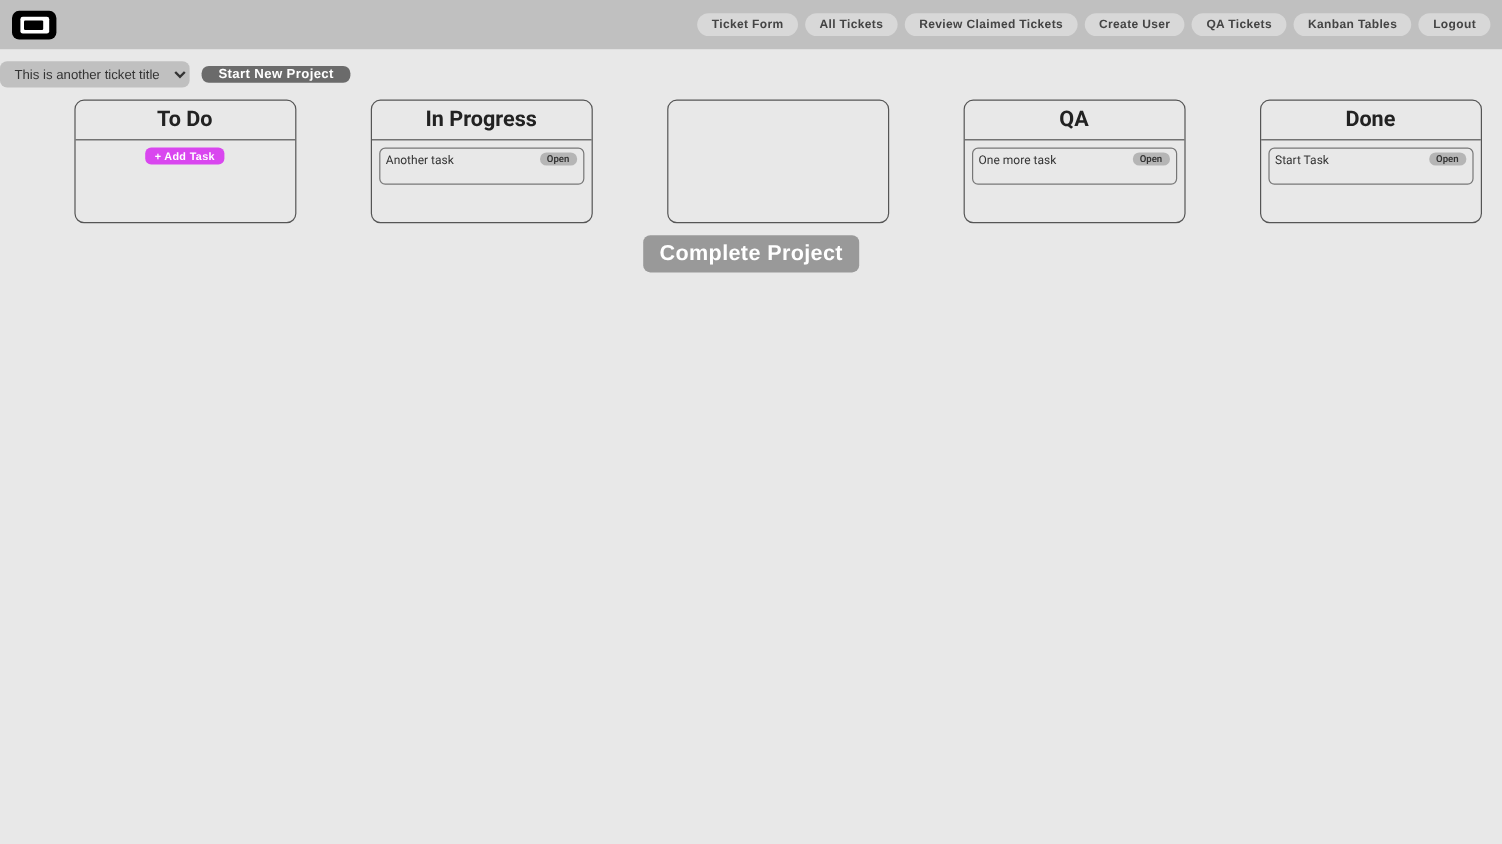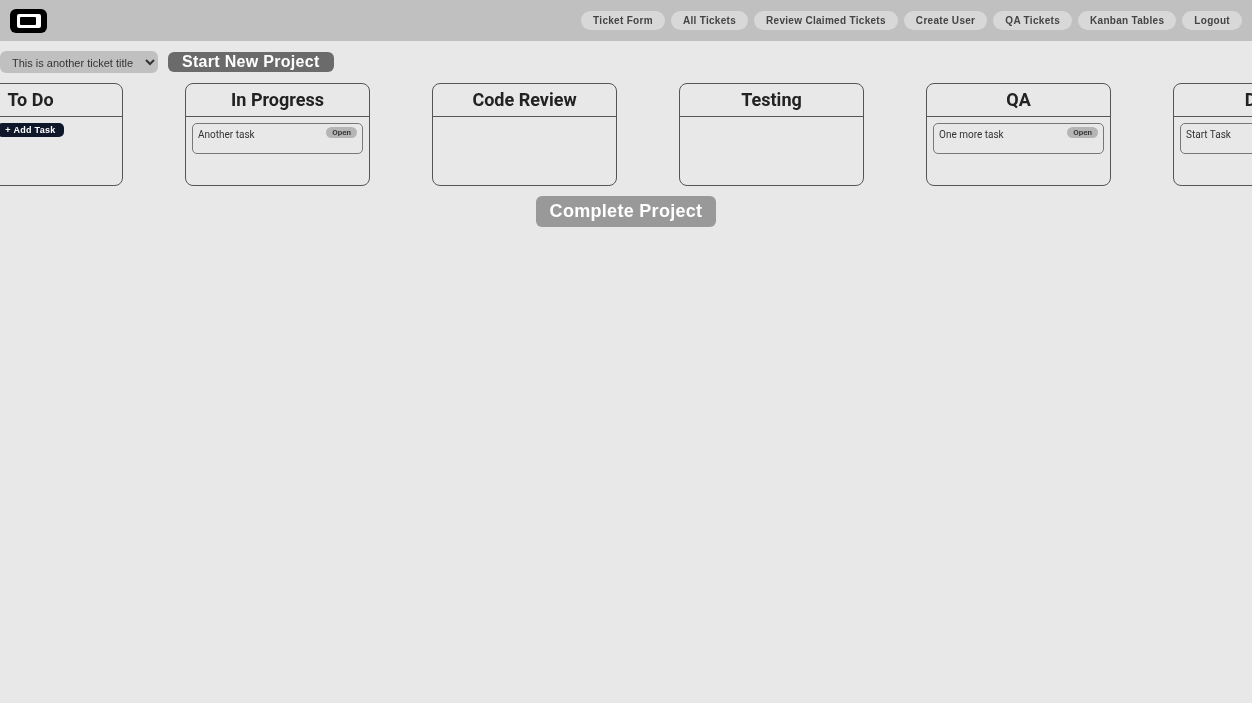--- a/index.html
+++ b/index.html
@@ -81,21 +81,21 @@
       height: 22px;
       cursor: pointer;
       appearance: auto;
     }
     .start-btn {
       background: #6b6b6b;
       color: #fff;
       border: none;
       border-radius: 6px;
       padding: 1px 14px;
-      font-size: 16px;
+      font-size: 11px;
       font-weight: 700;
       cursor: pointer;
       letter-spacing: 0.3px;
     }
     .board {
       display: flex;
       gap: 18px;
       padding: 0 22px;
       justify-content: center;
     }
@@ -121,21 +121,21 @@
     }
     .column-body {
       padding: 6px;
       display: flex;
       flex-direction: column;
       gap: 6px;
       align-items: stretch;
     }
     .add-task-btn {
       align-self: center;
-      background: #0f172a;
+      background: #d946ef;
       color: #fff;
       border: none;
       border-radius: 5px;
       padding: 2px 8px;
       font-size: 9px;
       font-weight: 700;
       cursor: pointer;
       letter-spacing: 0.3px;
     }
     .card {
@@ -214,27 +214,22 @@
   <div class="column">
     <div class="column-header">In Progress</div>
     <div class="column-body">
       <div class="card">
         <span class="card-badge">Open</span>
         <span class="card-title">Another task</span>
       </div>
     </div>
   </div>
 
-  <div class="column">
-    <div class="column-header">Code Review</div>
-    <div class="column-body"></div>
-  </div>
-
-  <div class="column">
-    <div class="column-header">Testing</div>
+
+  <div class="column">
     <div class="column-body"></div>
   </div>
 
   <div class="column">
     <div class="column-header">QA</div>
     <div class="column-body">
       <div class="card">
         <span class="card-badge">Open</span>
         <span class="card-title">One more task</span>
       </div>

